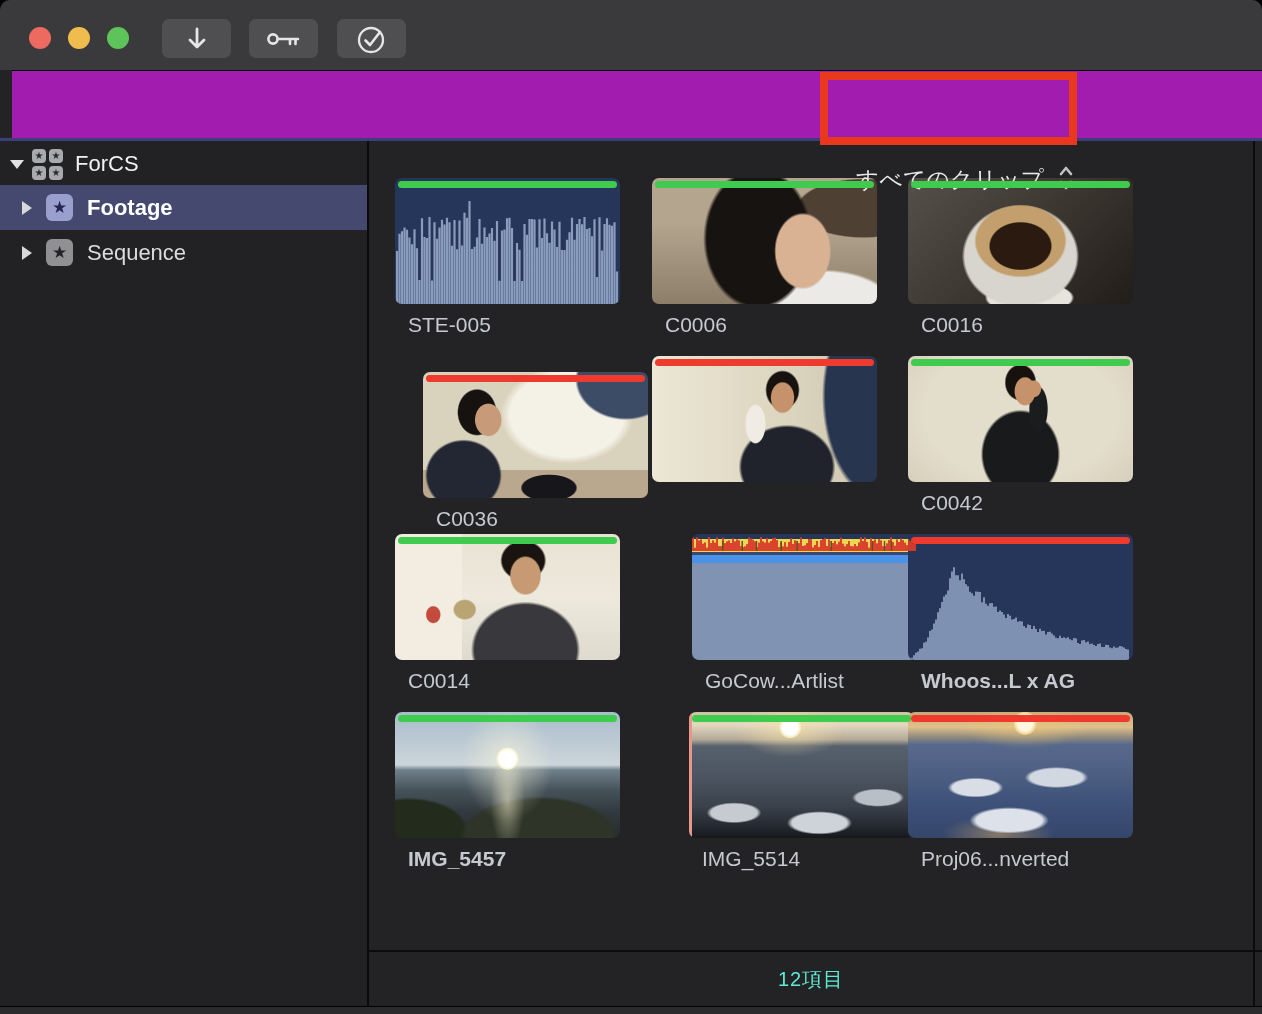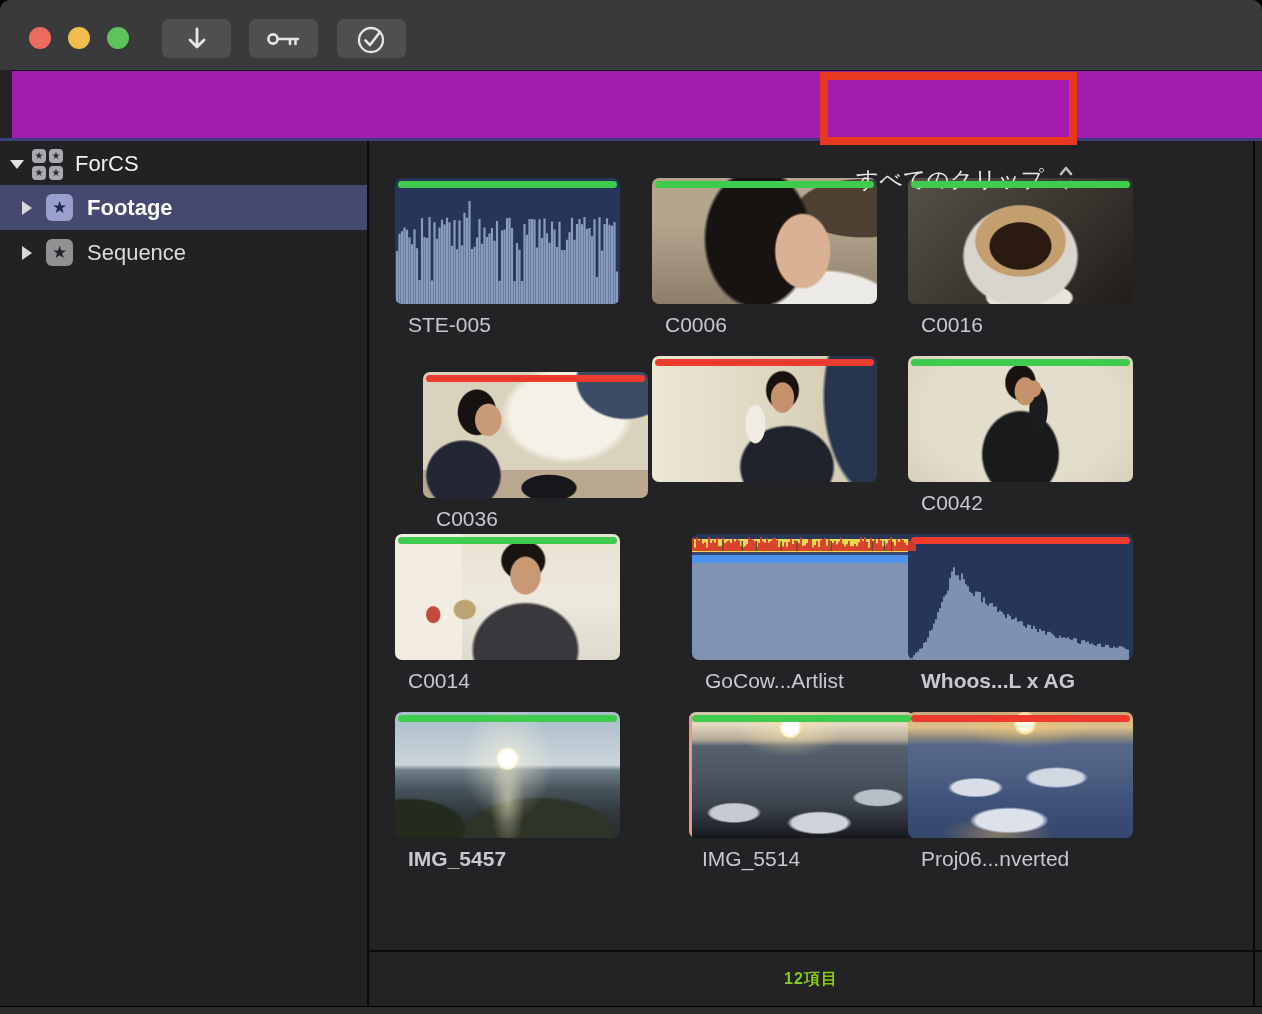--- a/index.html
+++ b/index.html
@@ -157,21 +157,21 @@
     radial-gradient(ellipse 85px 30px at 52% 12%, rgba(240,200,120,.55), rgba(0,0,0,0) 72%),
     radial-gradient(ellipse 42px 15px at 30% 60%, #d8dde6 55%, rgba(0,0,0,0) 66%),
     radial-gradient(ellipse 48px 16px at 66% 52%, #d2d8e2 55%, rgba(0,0,0,0) 66%),
     radial-gradient(ellipse 60px 20px at 45% 86%, #dde2ea 55%, rgba(0,0,0,0) 66%),
     radial-gradient(ellipse 80px 26px at 40% 97%, rgba(230,180,100,.45), rgba(0,0,0,0) 70%),
     linear-gradient(180deg,#c4a87c 0%,#e0c18a 12%,#8f8a7e 20%,#57688c 26%,#4c5f82 50%,#3f527a 70%,#35466b 100%);}
 
   
   .status-div{position:absolute;left:369px;right:0;top:950px;height:2px;background:#0b0b0b;}
   .statusbar{position:absolute;left:369px;right:9px;top:952px;height:55px;display:flex;align-items:center;justify-content:center;}
-  .statusbar span{color:#84cc16;font-size:16px;font-weight:700;letter-spacing:1px;}
+  .statusbar span{color:#5eead4;font-size:20px;font-weight:400;letter-spacing:1px;}
 </style>
 </head>
 <body>
 
 <div class="window">
 
   <div class="titlebar">
     <div class="tl red"></div>
     <div class="tl yellow"></div>
     <div class="tl green"></div>

